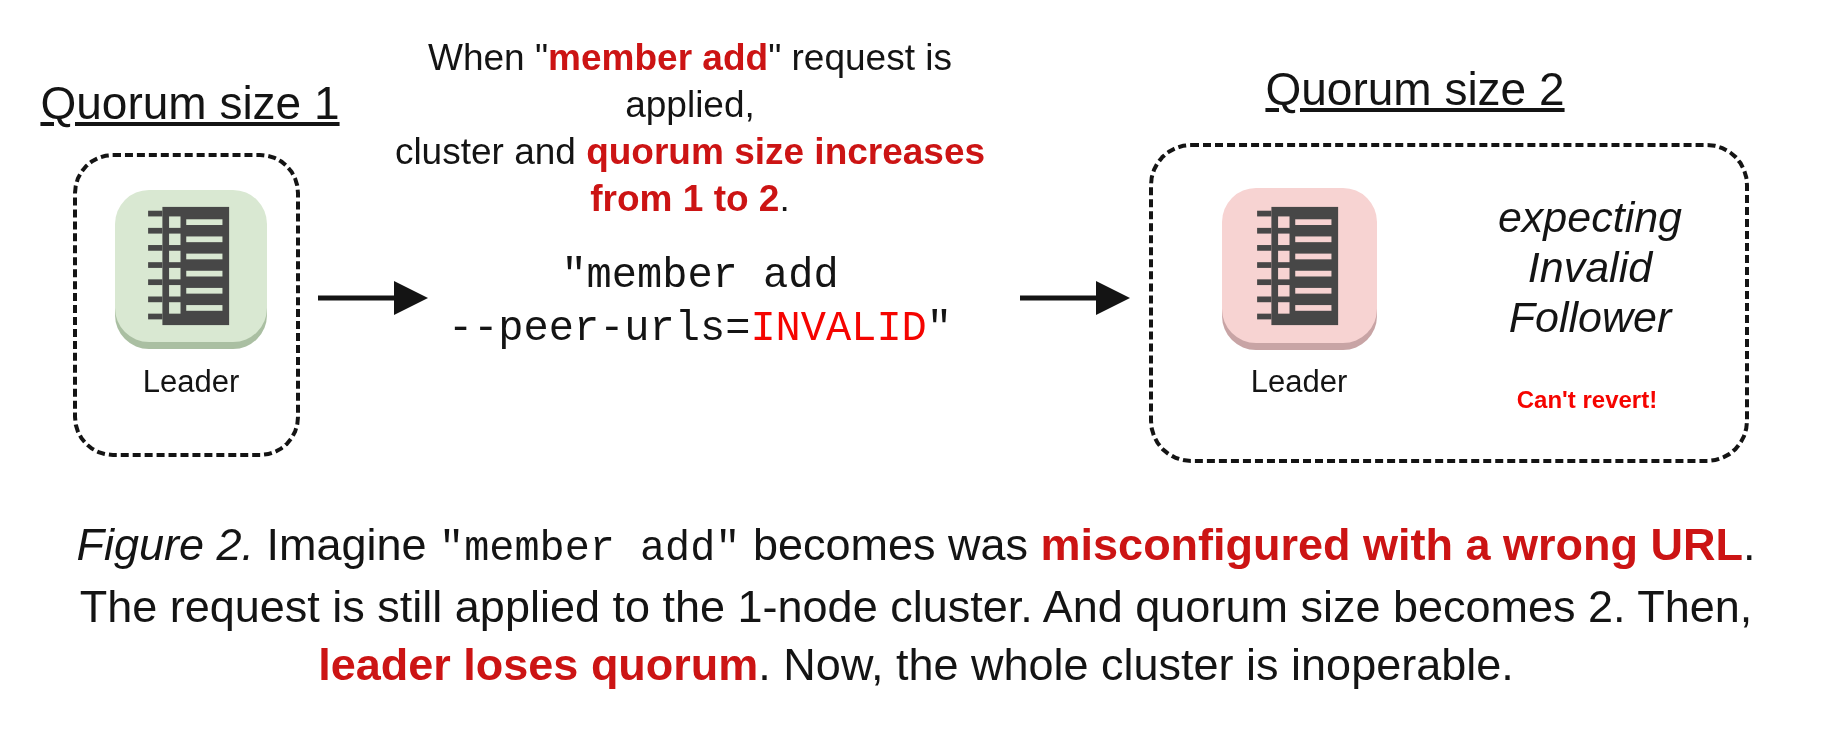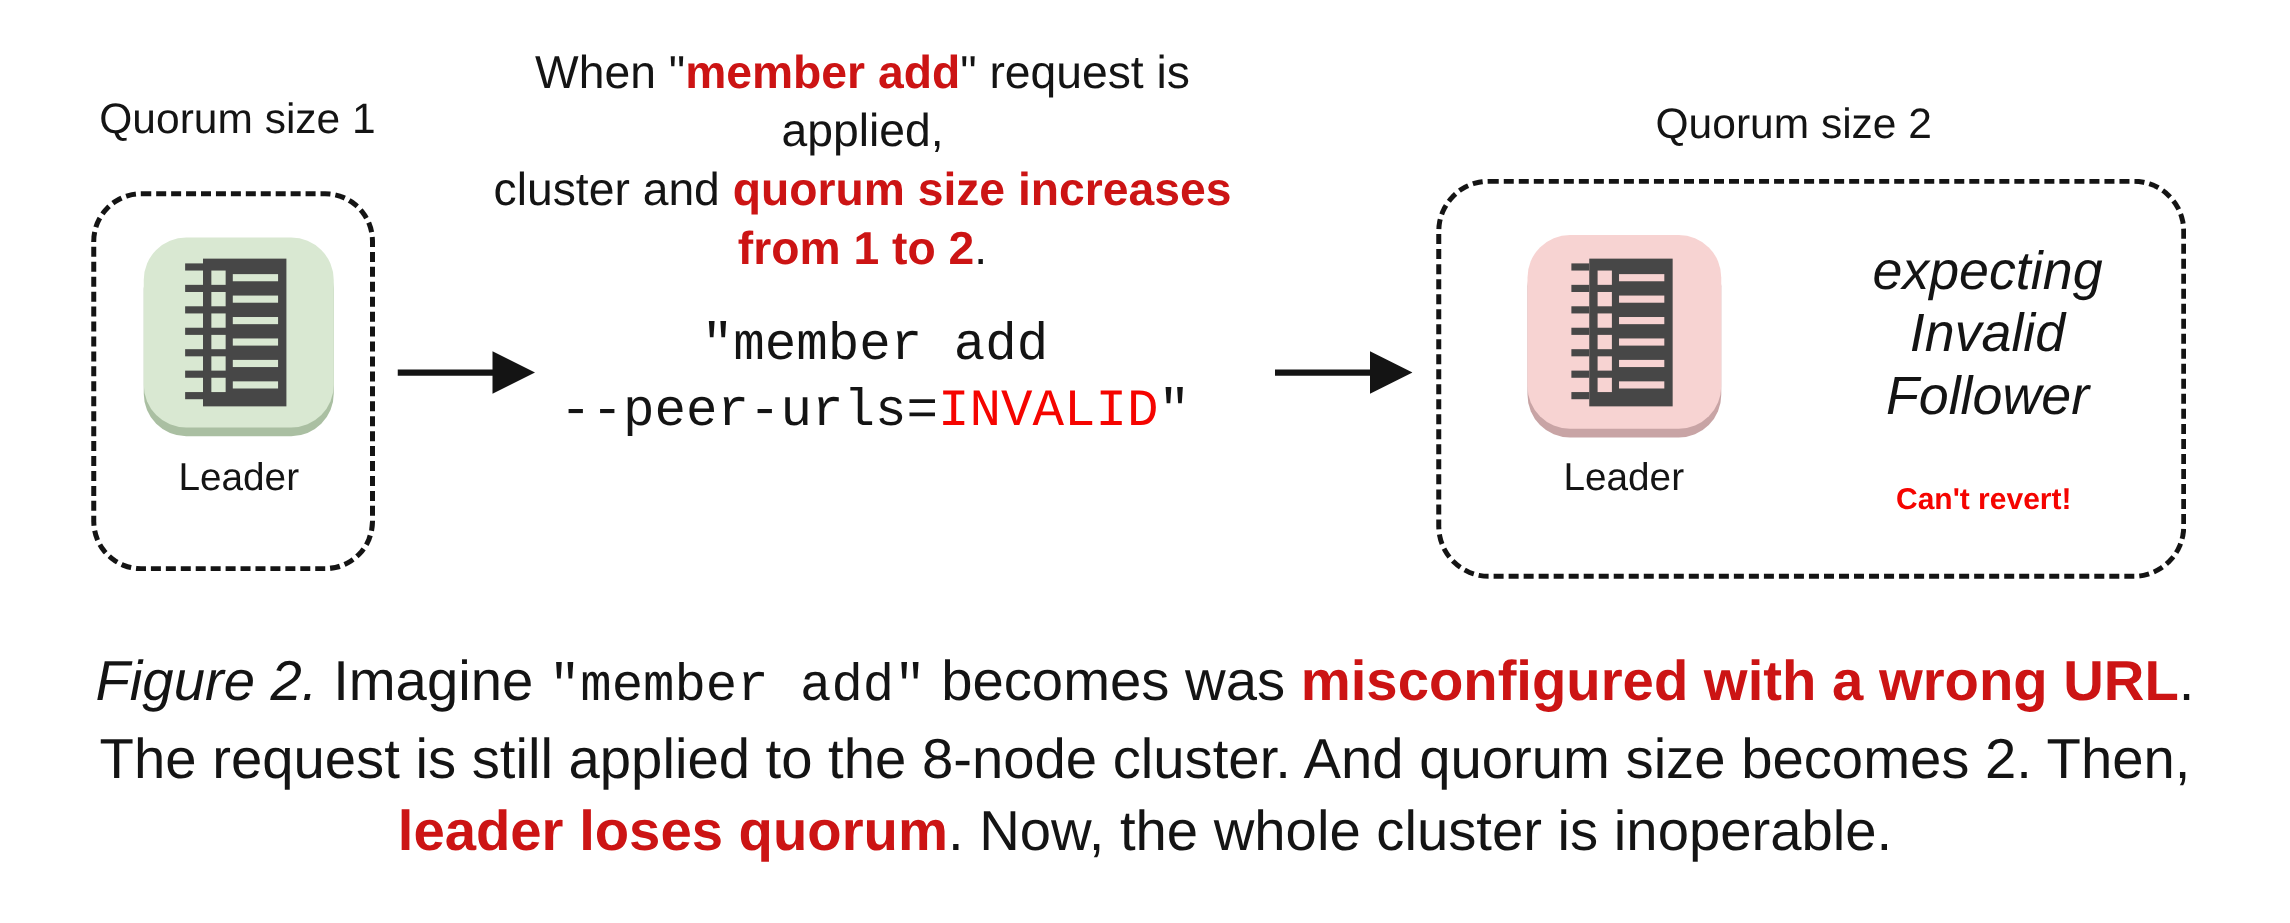--- a/index.html
+++ b/index.html
@@ -3,21 +3,21 @@
 <meta charset="utf-8">
 <style>
   html,body{margin:0;padding:0;background:#fff;}
   .canvas{
     position:relative;width:1832px;height:738px;background:#ffffff;overflow:hidden;
     font-family:"Liberation Sans",sans-serif;color:var(--ink,#141414);
   }
   .abs{position:absolute;}
   .ctr{text-align:center;}
 
-  .cluster-title{font-size:34px;letter-spacing:0px;white-space:nowrap;}
+  .cluster-title{font-size:46px;letter-spacing:0px;white-space:nowrap;text-decoration:underline;}
   .dashed-box{border:4.5px dashed #141414;box-sizing:border-box;background:transparent;}
   .box-left{border-radius:40px;}
   .box-right{border-radius:42px;}
 
   .node-icon{border-radius:34px;display:flex;align-items:center;justify-content:center;}
   .node-icon.green{background:var(--green-bg,#d9e8d2);box-shadow:0 7px 0 var(--green-edge,#aabfa2);}
   .node-icon.pink{background:var(--pink-bg,#f7d3d2);box-shadow:0 7px 0 var(--pink-edge,#c8a4a5);}
   .node-icon svg .body{fill:var(--icon-dark,#474747);}
   .node-icon.green svg .slot{fill:var(--green-bg,#d9e8d2);}
   .node-icon.pink svg .slot{fill:var(--pink-bg,#f7d3d2);}
@@ -96,21 +96,21 @@
     <div><span>--peer-urls=</span><span class="red">INVALID</span><span>"</span></div>
   </div>
 
   <div class="abs" style="left:1020px;top:278px;">
     <svg class="arrow-svg" width="110" height="40" viewBox="0 0 110 40">
       <line x1="0" y1="20" x2="80" y2="20"></line>
       <polygon points="76,3 110,20 76,37"></polygon>
     </svg>
   </div>
 
-  <div class="abs ctr cluster-title" style="left:1265px;top:80px;width:300px;margin-left:20px;">Quorum size 2</div>
+  <div class="abs ctr cluster-title" style="left:1265px;top:62px;width:300px;">Quorum size 2</div>
 
   <div class="abs dashed-box box-right" style="left:1149px;top:143px;width:600px;height:320px;"></div>
 
   <div class="abs node-icon pink" style="left:1222px;top:188px;width:155px;height:155px;">
     <svg width="96" height="122" viewBox="0 0 100 128">
       <rect class="body" x="20" y="2" width="70" height="124"></rect>
       <rect class="body" x="5" y="6" width="15" height="6"></rect>
       <rect class="body" x="5" y="24" width="15" height="6"></rect>
       <rect class="body" x="5" y="42" width="15" height="6"></rect>
       <rect class="body" x="5" y="60" width="15" height="6"></rect>
@@ -137,17 +137,17 @@
   <div class="abs ctr expecting" style="left:1440px;top:192px;width:300px;text-align:center;">
     <div>expecting</div>
     <div>Invalid</div>
     <div>Follower</div>
   </div>
 
   <div class="abs ctr warning" style="left:1437px;top:386px;width:300px;">Can't revert!</div>
 
   <div class="abs ctr caption" style="left:0px;top:516px;width:1832px;">
     <div><span class="fig">Figure 2.</span><span> Imagine </span><span class="mono">"member add"</span><span> becomes was </span><span class="red">misconfigured with a wrong URL</span><span>.</span></div>
-    <div>The request is still applied to the 8-node cluster. And quorum size becomes 2. Then,</div>
+    <div>The request is still applied to the 1-node cluster. And quorum size becomes 2. Then,</div>
     <div><span class="red">leader loses quorum</span><span>. Now, the whole cluster is inoperable.</span></div>
   </div>
 
 </div>
 
 </body></html>

